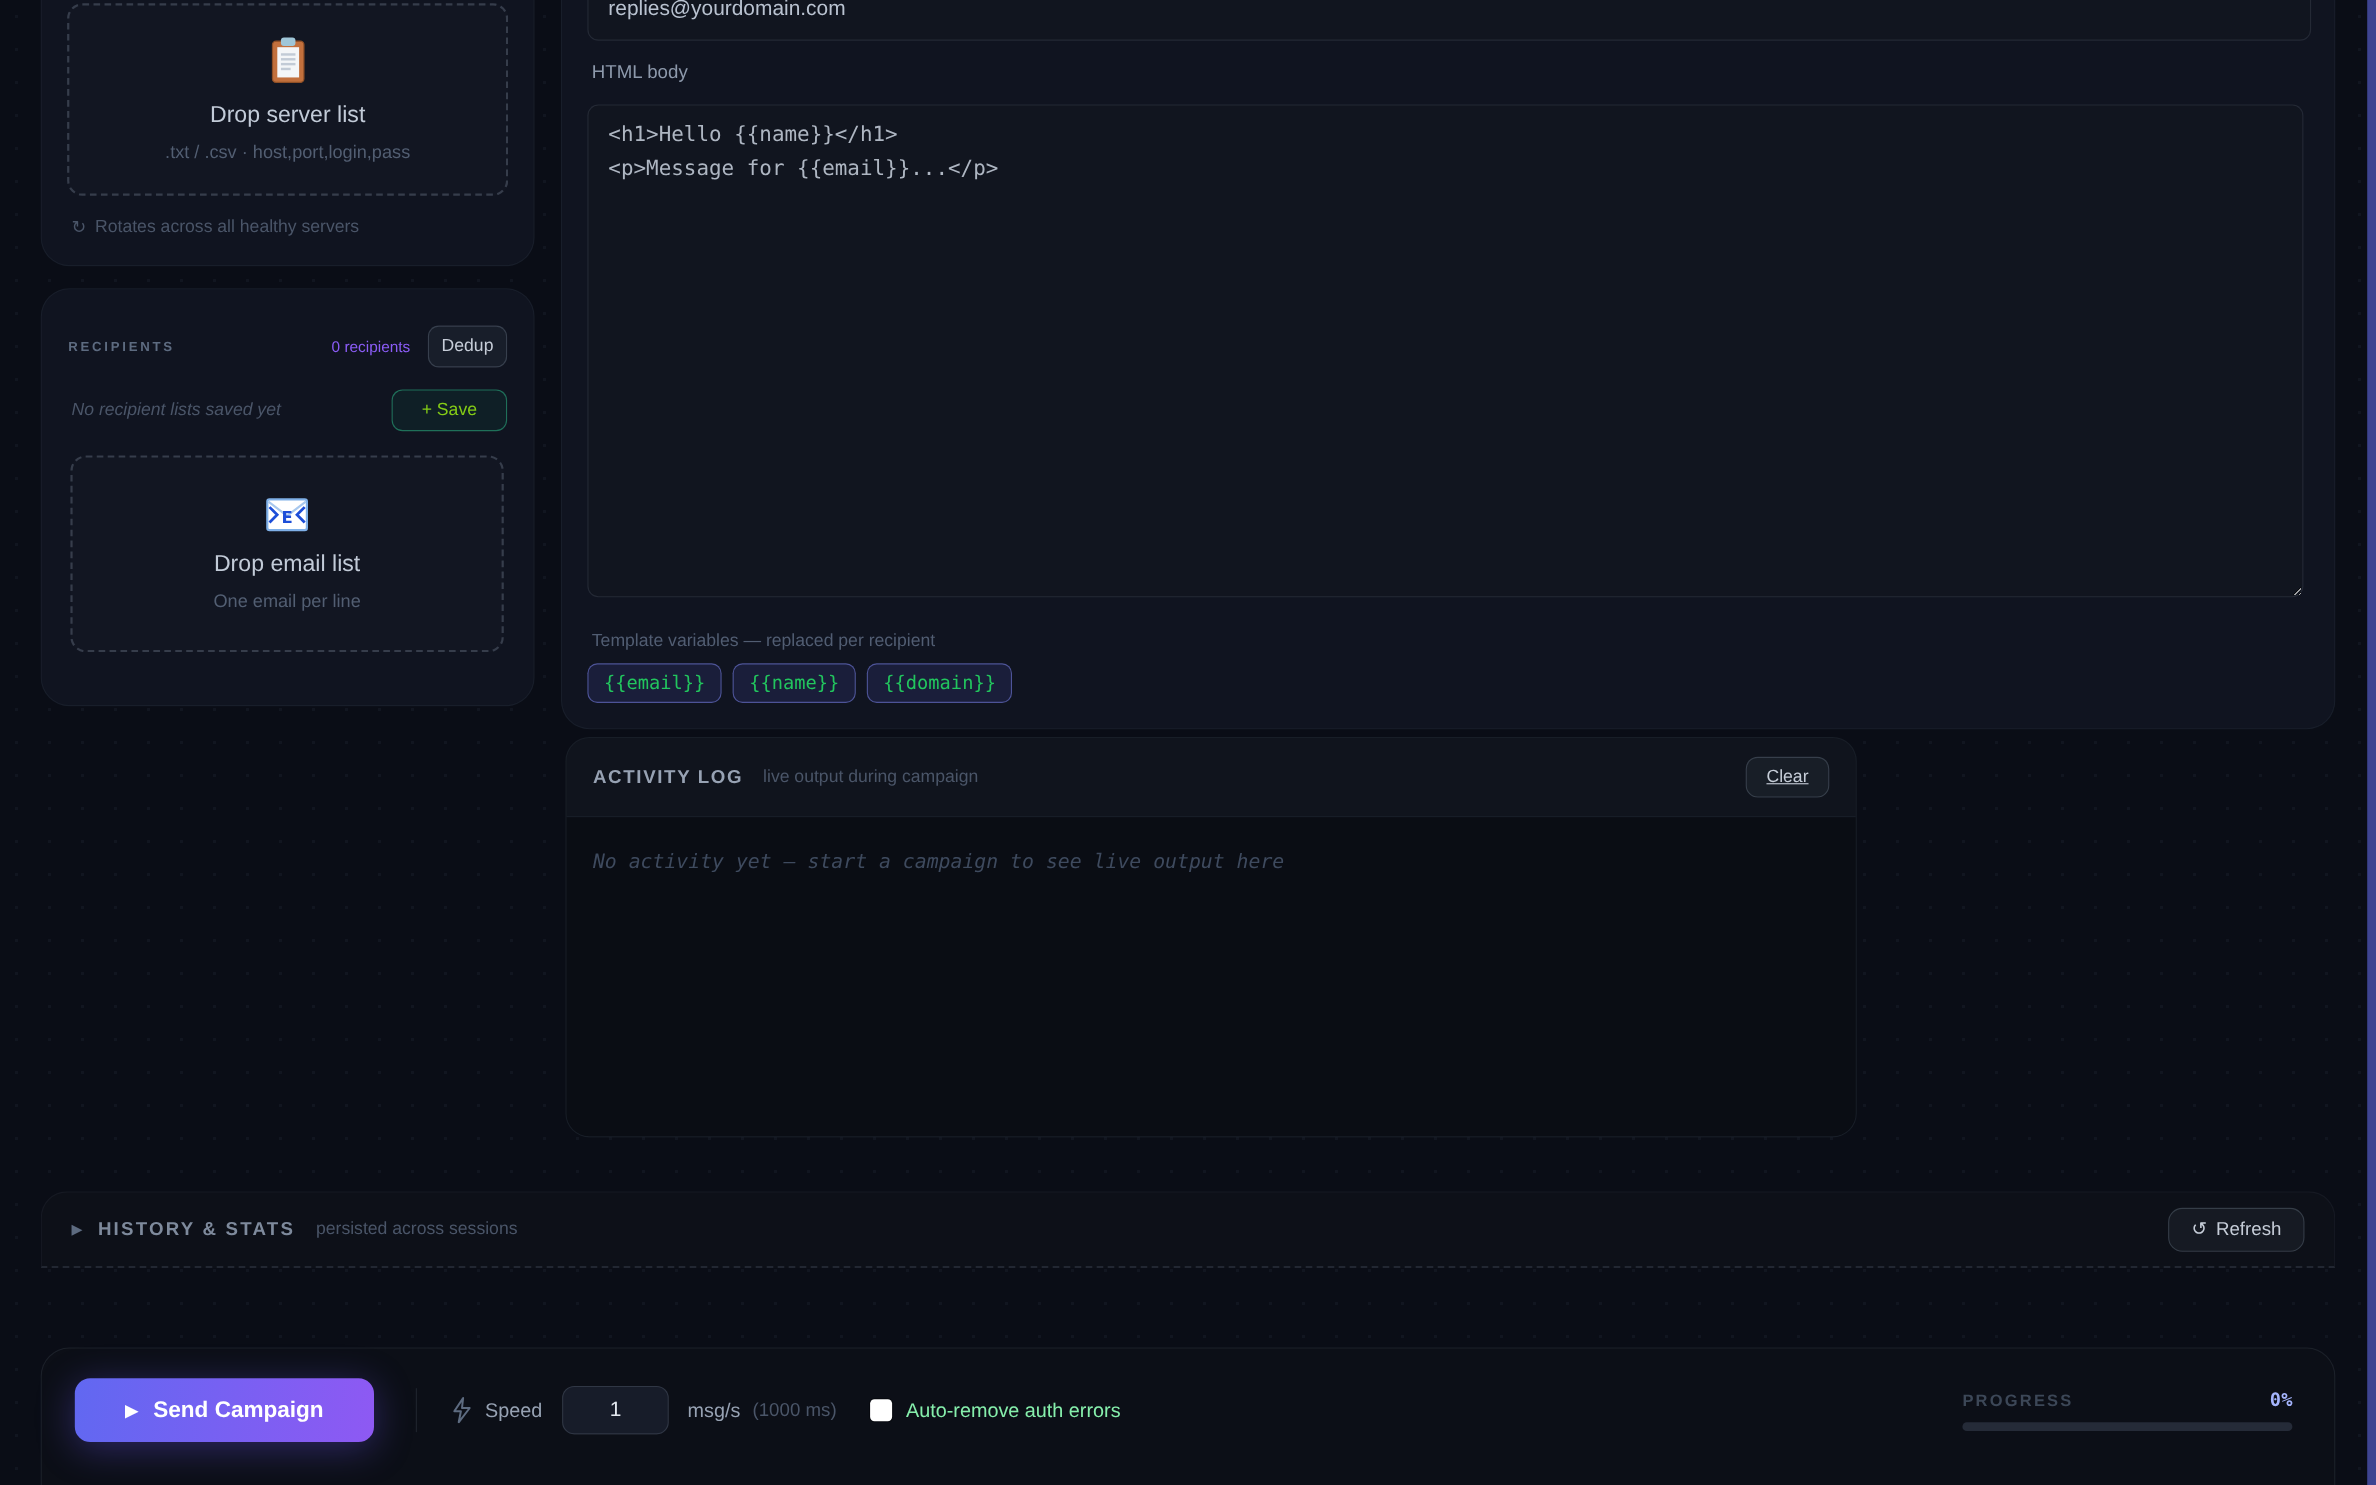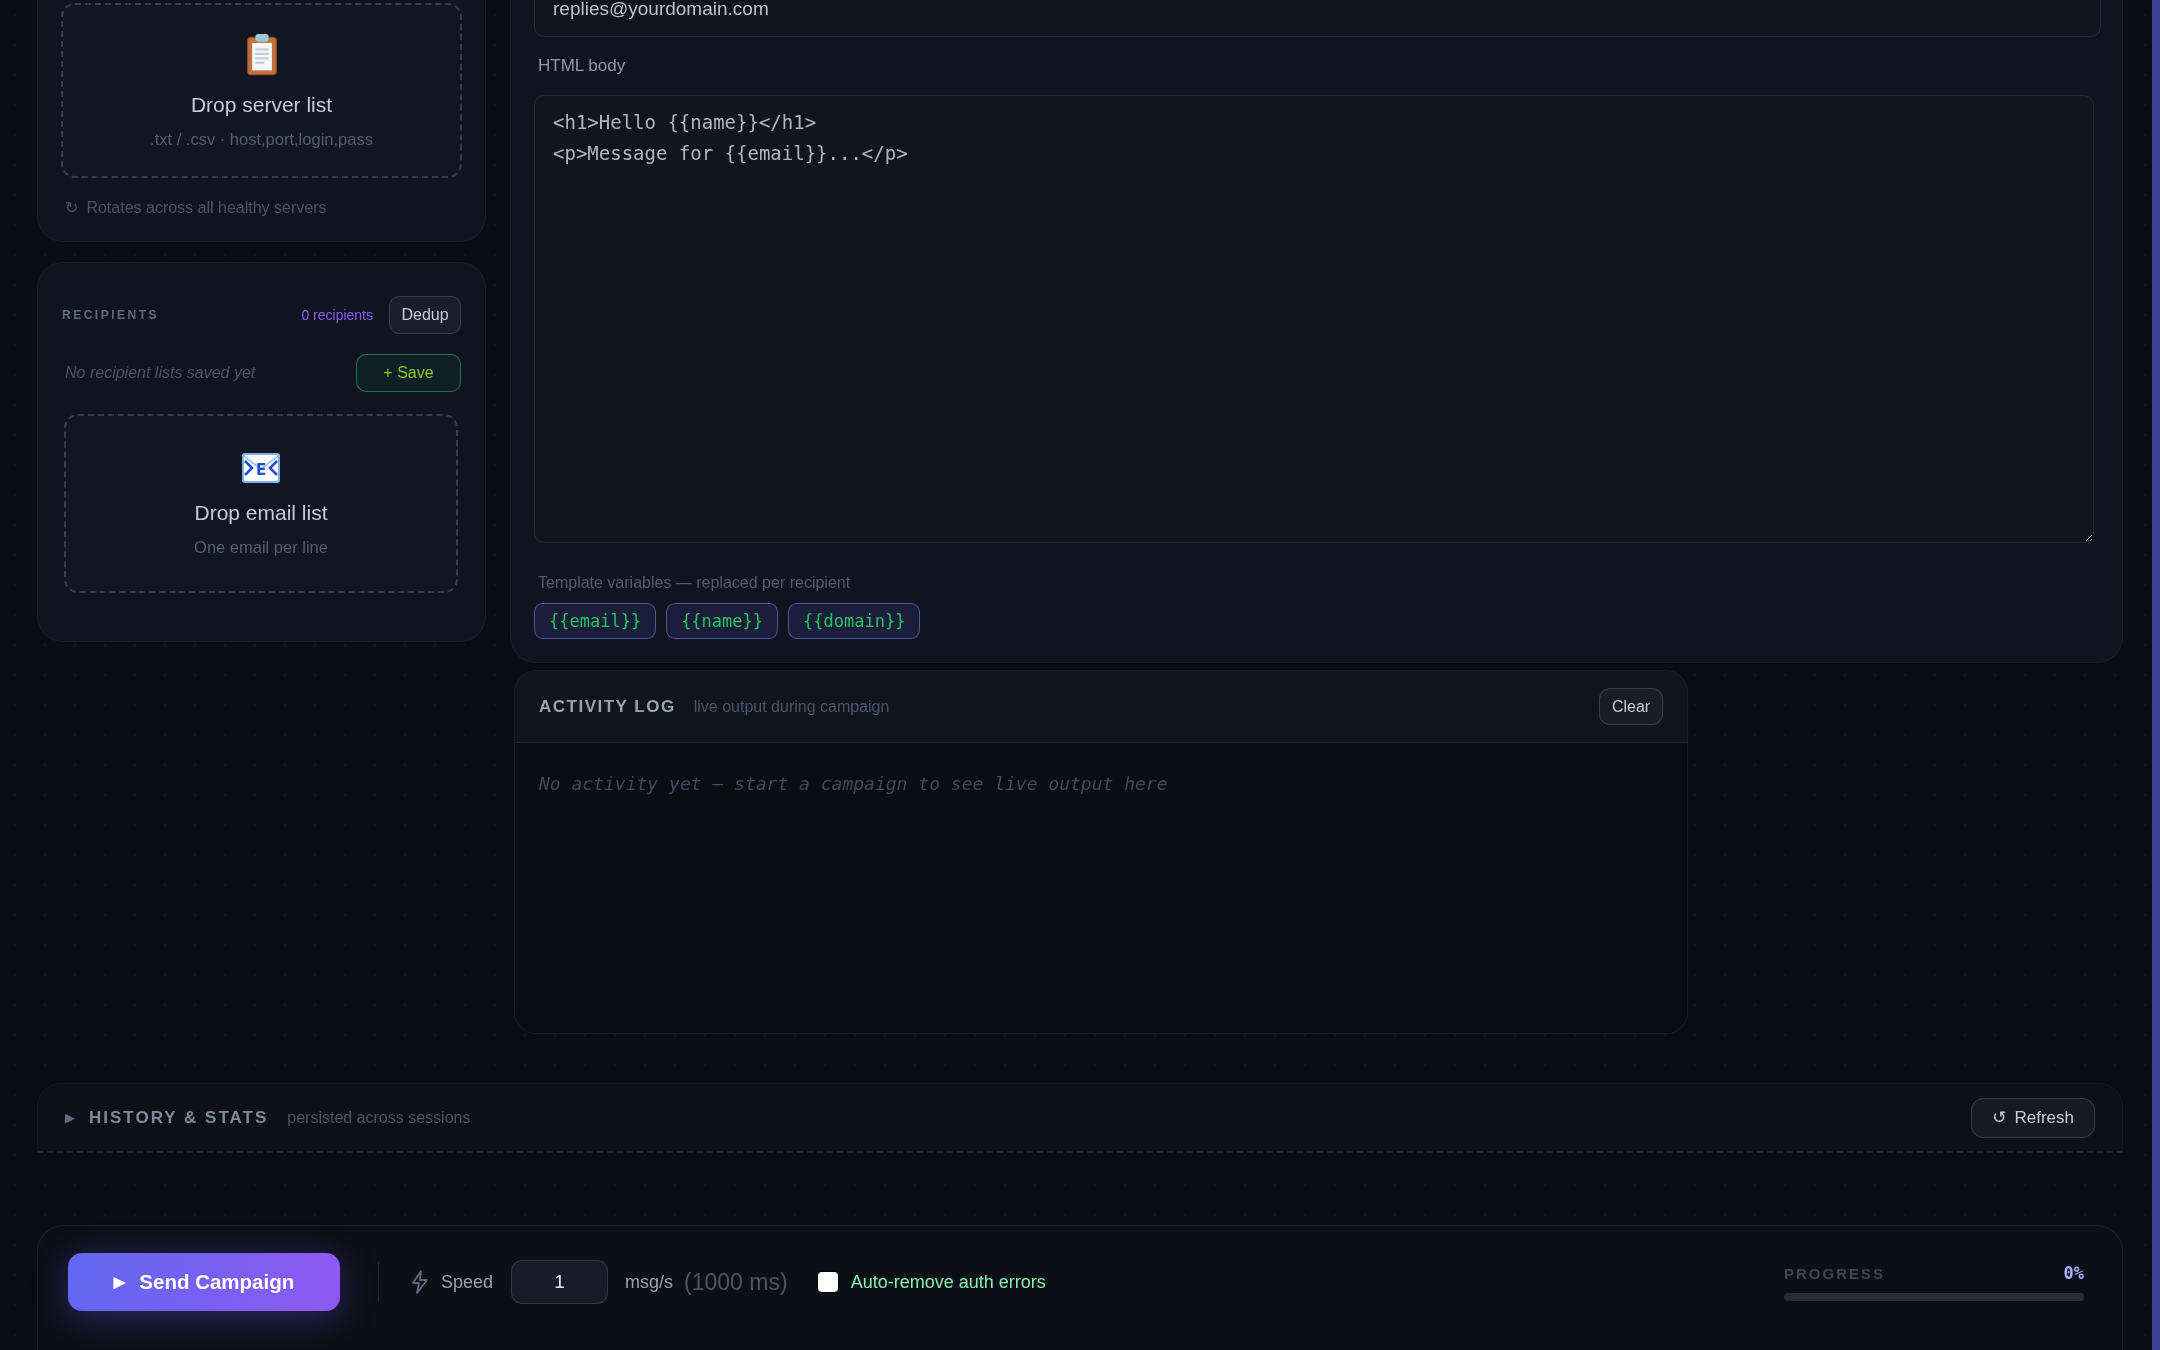--- a/index.html
+++ b/index.html
@@ -91,21 +91,21 @@
     left:514px; top:670px; width:1174px; height:364px;
     border-radius:22px; overflow:hidden; background:#10141d;
   }
   .act-header {
     position:absolute; left:0; right:0; top:0; height:72px;
     display:flex; align-items:center; padding:0 24px;
     border-bottom:1px solid rgba(148,163,184,0.09);
   }
   .act-title { font-size:17px; font-weight:700; letter-spacing:1.5px; color:#97a2b3; }
   .act-sub { font-size:16px; color:#4a5568; margin-left:18px; }
-  #clear-btn { margin-left:auto; width:64px; height:37px; border-radius:11px; }
+  #clear-btn { margin-left:auto; width:76px; height:37px; border-radius:11px;text-decoration:underline; }
   .act-log {
     position:absolute; left:0; right:0; top:72px; bottom:0;
     background:#0a0d14; padding:30px 24px;
   }
   .act-empty {
     font-family:"DejaVu Sans Mono", monospace; font-style:italic;
     font-size:18px; color:#3e4a5e;
   }
   
   #history-bar {
@@ -142,21 +142,21 @@
   .bolt { margin-left:30px; }
   .dock-label { font-size:18px; color:#97a2b3; }
   #speed-label { margin-left:10px; }
   #speed-input {
     margin-left:18px; width:97px; height:44px; text-align:center;
     background:#171c29; border:1px solid rgba(148,163,184,0.2);
     border-radius:11px; color:#e3e8ef; font-size:19px;
     font-family:"Liberation Sans", sans-serif; outline:none;
   }
   #speed-unit { margin-left:17px; }
-  #speed-ms { margin-left:11px; font-size:23px; color:#4a5568; }
+  #speed-ms { margin-left:11px; font-size:17px; color:#4a5568; }
   .checkbox {
     margin-left:30px; width:20px; height:20px; background:#ffffff;
     border-radius:4px; box-shadow:0 0 0 1px rgba(0,0,0,0.35); cursor:pointer; flex:none;
   }
   #autoremove-label { margin-left:13px; color:#86efac; }
   .progress-group { margin-left:auto; width:300px; }
   .progress-head { display:flex; align-items:center; justify-content:space-between; }
   .progress-label { font-size:15px; letter-spacing:2px; color:#3c4757; font-weight:600; }
   .progress-value { font-family:"DejaVu Sans Mono", monospace; font-size:17px; font-weight:700; color:#a5b4fc; }
   .progress-track { margin-top:10px; height:8px; border-radius:4px; background:#252b38; overflow:hidden; }

